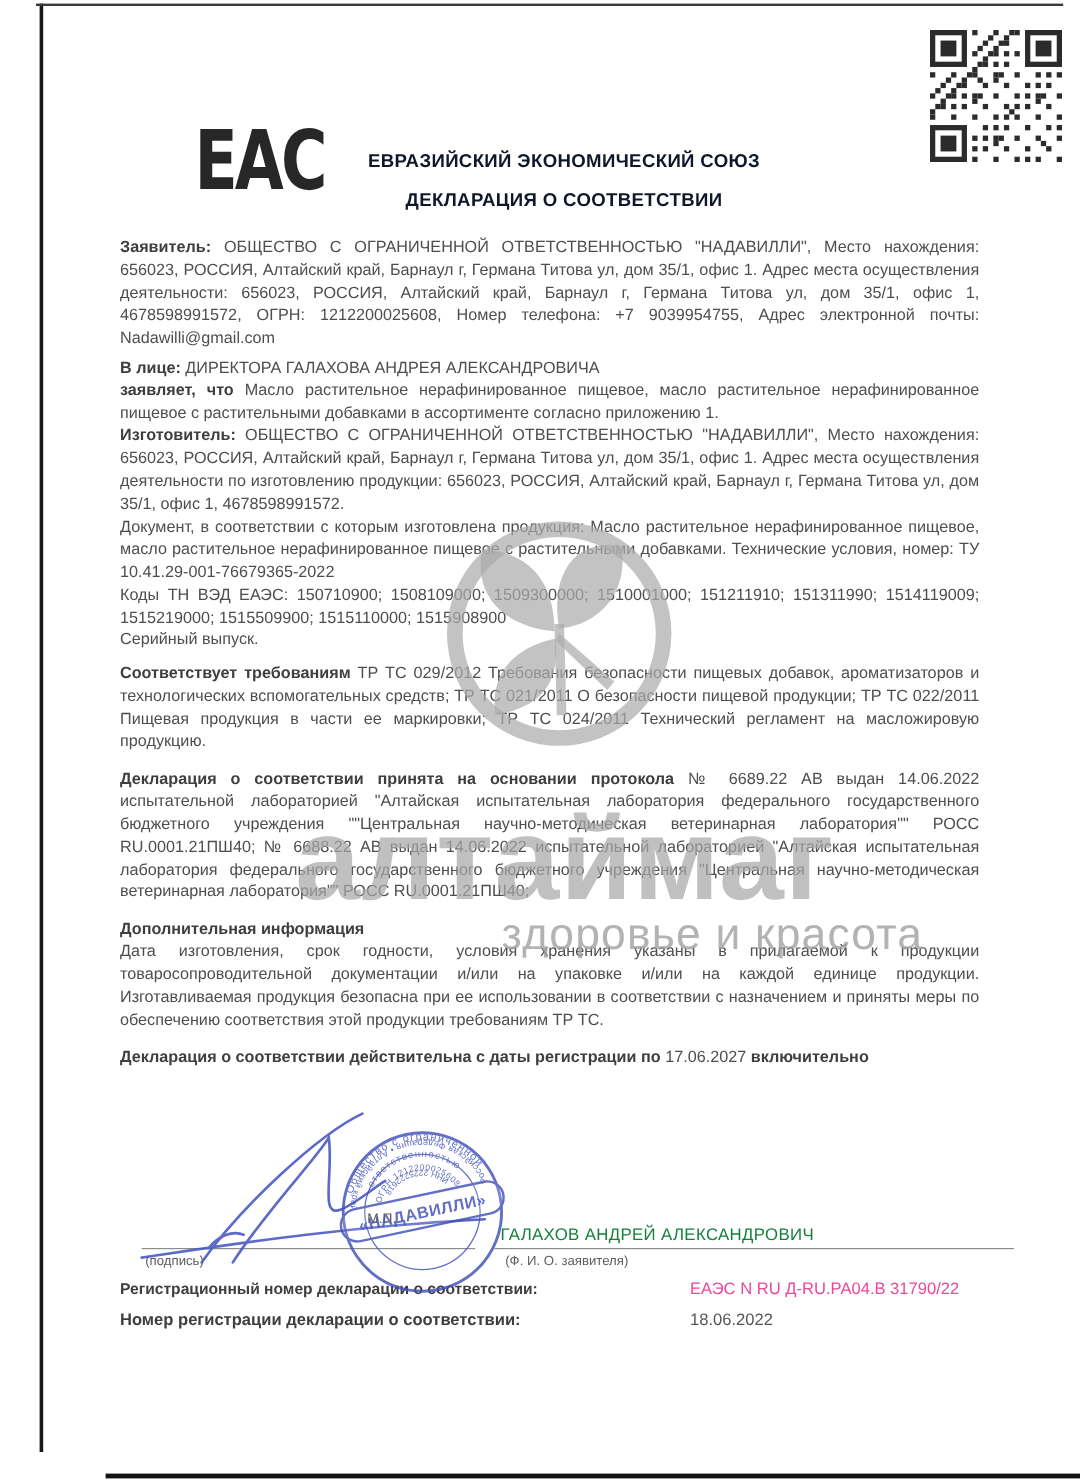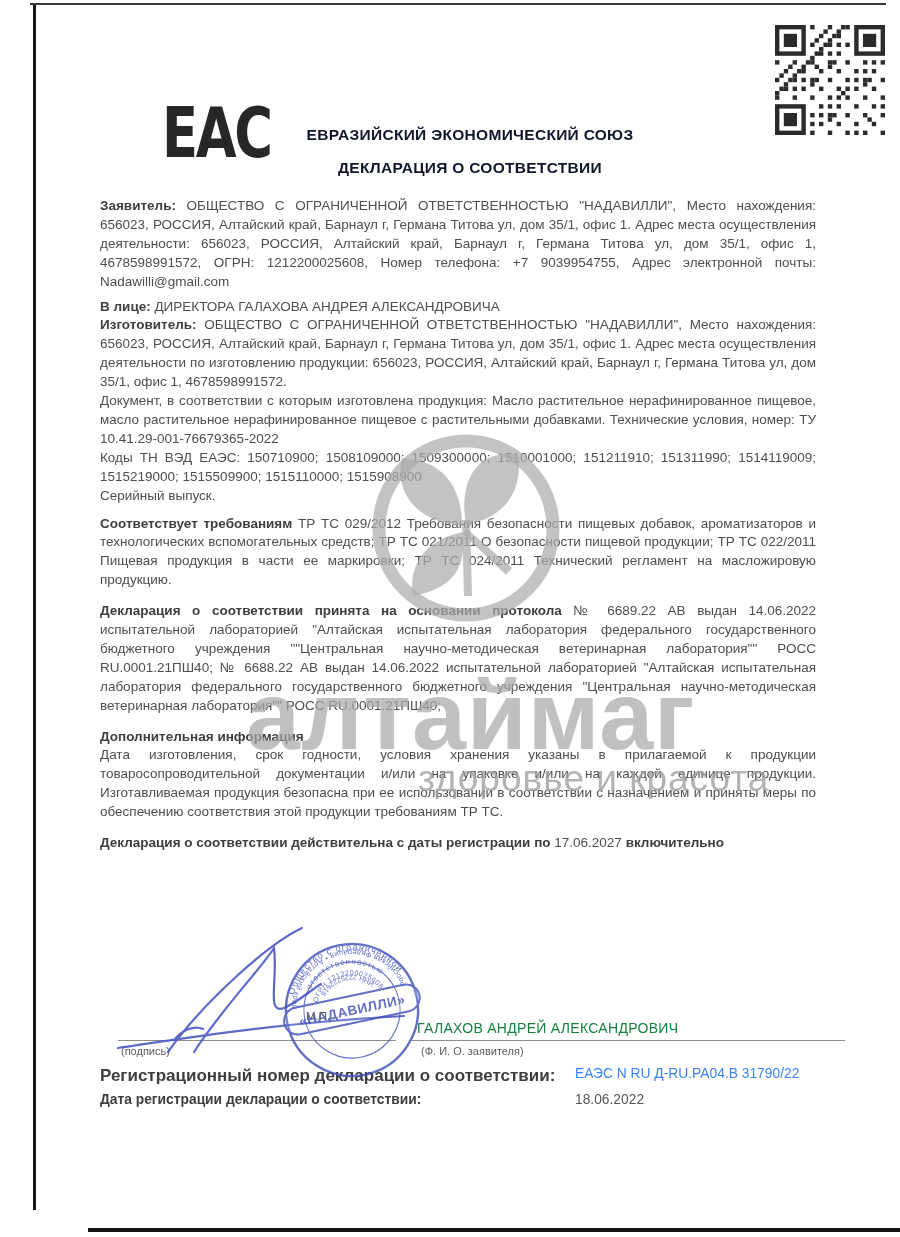--- a/index.html
+++ b/index.html
@@ -46,22 +46,22 @@
   .sig    { position:absolute; left:106px; top:920px; z-index:4; }
   .stamp  { position:absolute; left:266px; top:924px; z-index:4; }
   .mp     { position:absolute; left:306px; top:1010px; z-index:5; font-size:11.5px; color:#5a5a5a; }
   .sig-line    { position:absolute; left:118px; top:1040px; width:278px; height:1px; background:#8d8d8d; z-index:2; }
   .fio-line    { position:absolute; left:412px; top:1040px; width:433px; height:1px; background:#8d8d8d; z-index:2; }
   .sig-caption { position:absolute; left:121px; top:1045px; font-size:11px; color:#5d5d5d; z-index:2; }
   .fio-name    { position:absolute; left:417px; top:1020px; font-size:14px; color:#15803d; letter-spacing:0.3px; z-index:2; }
   .fio-caption { position:absolute; left:421px; top:1045px; font-size:11px; color:#5d5d5d; z-index:2; }
 
   
-  .reg-label1 { position:absolute; left:100px; top:1066px; font-size:17px; font-weight:700; color:#3e3e3e; }
-  .reg-value1 { position:absolute; left:575px; top:1066px; font-size:13.8px; color:#3b82f6; }
+  .reg-label1 { position:absolute; left:100px; top:1066px; font-size:13px; font-weight:700; color:#3e3e3e; }
+  .reg-value1 { position:absolute; left:575px; top:1066px; font-size:13.8px; color:#ec4899; }
   .reg-label2 { position:absolute; left:100px; top:1092px; font-size:13.8px; font-weight:700; color:#3e3e3e; }
   .reg-value2 { position:absolute; left:575px; top:1092px; font-size:13.8px; color:#565656; }
 </style>
 </head>
 <body>
 
 <div class="page">
 
   <div class="scan-left"></div>
   <div class="scan-top"></div>
@@ -190,20 +190,21 @@
         <rect x="88" y="8.8" width="13.200000000000001" height="13.200000000000001"></rect>
         <rect x="0" y="79.2" width="30.800000000000004" height="30.800000000000004"></rect>
         <rect x="4.4" y="83.60000000000001" width="22" height="22" fill="#ffffff"></rect>
         <rect x="8.8" y="88" width="13.200000000000001" height="13.200000000000001"></rect>
       </g>
   </svg>
 
   <div class="content">
     <p><b>Заявитель:</b> <span>ОБЩЕСТВО С ОГРАНИЧЕННОЙ ОТВЕТСТВЕННОСТЬЮ "НАДАВИЛЛИ", Место нахождения: 656023, РОССИЯ, Алтайский край, Барнаул г, Германа Титова ул, дом 35/1, офис 1. Адрес места осуществления деятельности: 656023, РОССИЯ, Алтайский край, Барнаул г, Германа Титова ул, дом 35/1, офис 1, 4678598991572, ОГРН: 1212200025608, Номер телефона: +7 9039954755, Адрес электронной почты: Nadawilli@gmail.com</span></p>
     <p class="mt6"><b>В лице:</b> <span>ДИРЕКТОРА ГАЛАХОВА АНДРЕЯ АЛЕКСАНДРОВИЧА</span></p>
+    <p><b>заявляет, что</b> <span>Масло растительное нерафинированное пищевое, масло растительное нерафинированное пищевое с растительными добавками в ассортименте согласно приложению 1.</span></p>
     <p><b>Изготовитель:</b> <span>ОБЩЕСТВО С ОГРАНИЧЕННОЙ ОТВЕТСТВЕННОСТЬЮ "НАДАВИЛЛИ", Место нахождения: 656023, РОССИЯ, Алтайский край, Барнаул г, Германа Титова ул, дом 35/1, офис 1. Адрес места осуществления деятельности по изготовлению продукции: 656023, РОССИЯ, Алтайский край, Барнаул г, Германа Титова ул, дом 35/1, офис 1, 4678598991572.</span></p>
     <p><span>Документ, в соответствии с которым изготовлена продукция: Масло растительное нерафинированное пищевое, масло растительное нерафинированное пищевое с растительными добавками. Технические условия, номер: ТУ 10.41.29-001-76679365-2022</span></p>
     <p><span>Коды ТН ВЭД ЕАЭС:</span> <span>150710900; 1508109000; 1509300000; 1510001000; 151211910; 151311990; 1514119009; 1515219000; 1515509900; 1515110000; 1515908900</span></p>
     <p>Серийный выпуск.</p>
     <p class="mt9"><b>Соответствует требованиям</b> <span>ТР ТС 029/2012 Требования безопасности пищевых добавок, ароматизаторов и технологических вспомогательных средств; ТР ТС 021/2011 О безопасности пищевой продукции; ТР ТС 022/2011 Пищевая продукция в части ее маркировки; ТР ТС 024/2011 Технический регламент на масложировую продукцию.</span></p>
     <p class="mt12"><b>Декларация о соответствии принята на основании протокола</b> <span>№ 6689.22 АВ выдан 14.06.2022 испытательной лабораторией "Алтайская испытательная лаборатория федерального государственного бюджетного учреждения ""Центральная научно-методическая ветеринарная лаборатория"" РОСС RU.0001.21ПШ40; № 6688.22 АВ выдан 14.06.2022 испытательной лабораторией "Алтайская испытательная лаборатория федерального государственного бюджетного учреждения "Центральная научно-методическая ветеринарная лаборатория"" РОСС RU.0001.21ПШ40;</span></p>
     <p class="mt12"><b>Дополнительная информация</b></p>
     <p>Дата изготовления, срок годности, условия хранения указаны в прилагаемой к продукции товаросопроводительной документации и/или на упаковке и/или на каждой единице продукции. Изготавливаемая продукция безопасна при ее использовании в соответствии с назначением и приняты меры по обеспечению соответствия этой продукции требованиям ТР ТС.</p>
     <p class="mt12"><b>Декларация о соответствии действительна с даты регистрации по</b> <span>17.06.2027</span> <b>включительно</b></p>
   </div>
@@ -255,16 +256,16 @@
 
   <div class="mp">М.П.</div>
   <div class="sig-line"></div>
   <div class="fio-line"></div>
   <div class="sig-caption">(подпись)</div>
   <div class="fio-name">ГАЛАХОВ АНДРЕЙ АЛЕКСАНДРОВИЧ</div>
   <div class="fio-caption">(Ф. И. О. заявителя)</div>
 
   <div class="reg-label1">Регистрационный номер декларации о соответствии:</div>
   <div class="reg-value1">ЕАЭС N RU Д-RU.РА04.В 31790/22</div>
-  <div class="reg-label2">Дата регистрации декларации о соответствии:</div>
+  <div class="reg-label2">Номер регистрации декларации о соответствии:</div>
   <div class="reg-value2">18.06.2022</div>
 
 </div>
 
 </body></html>

